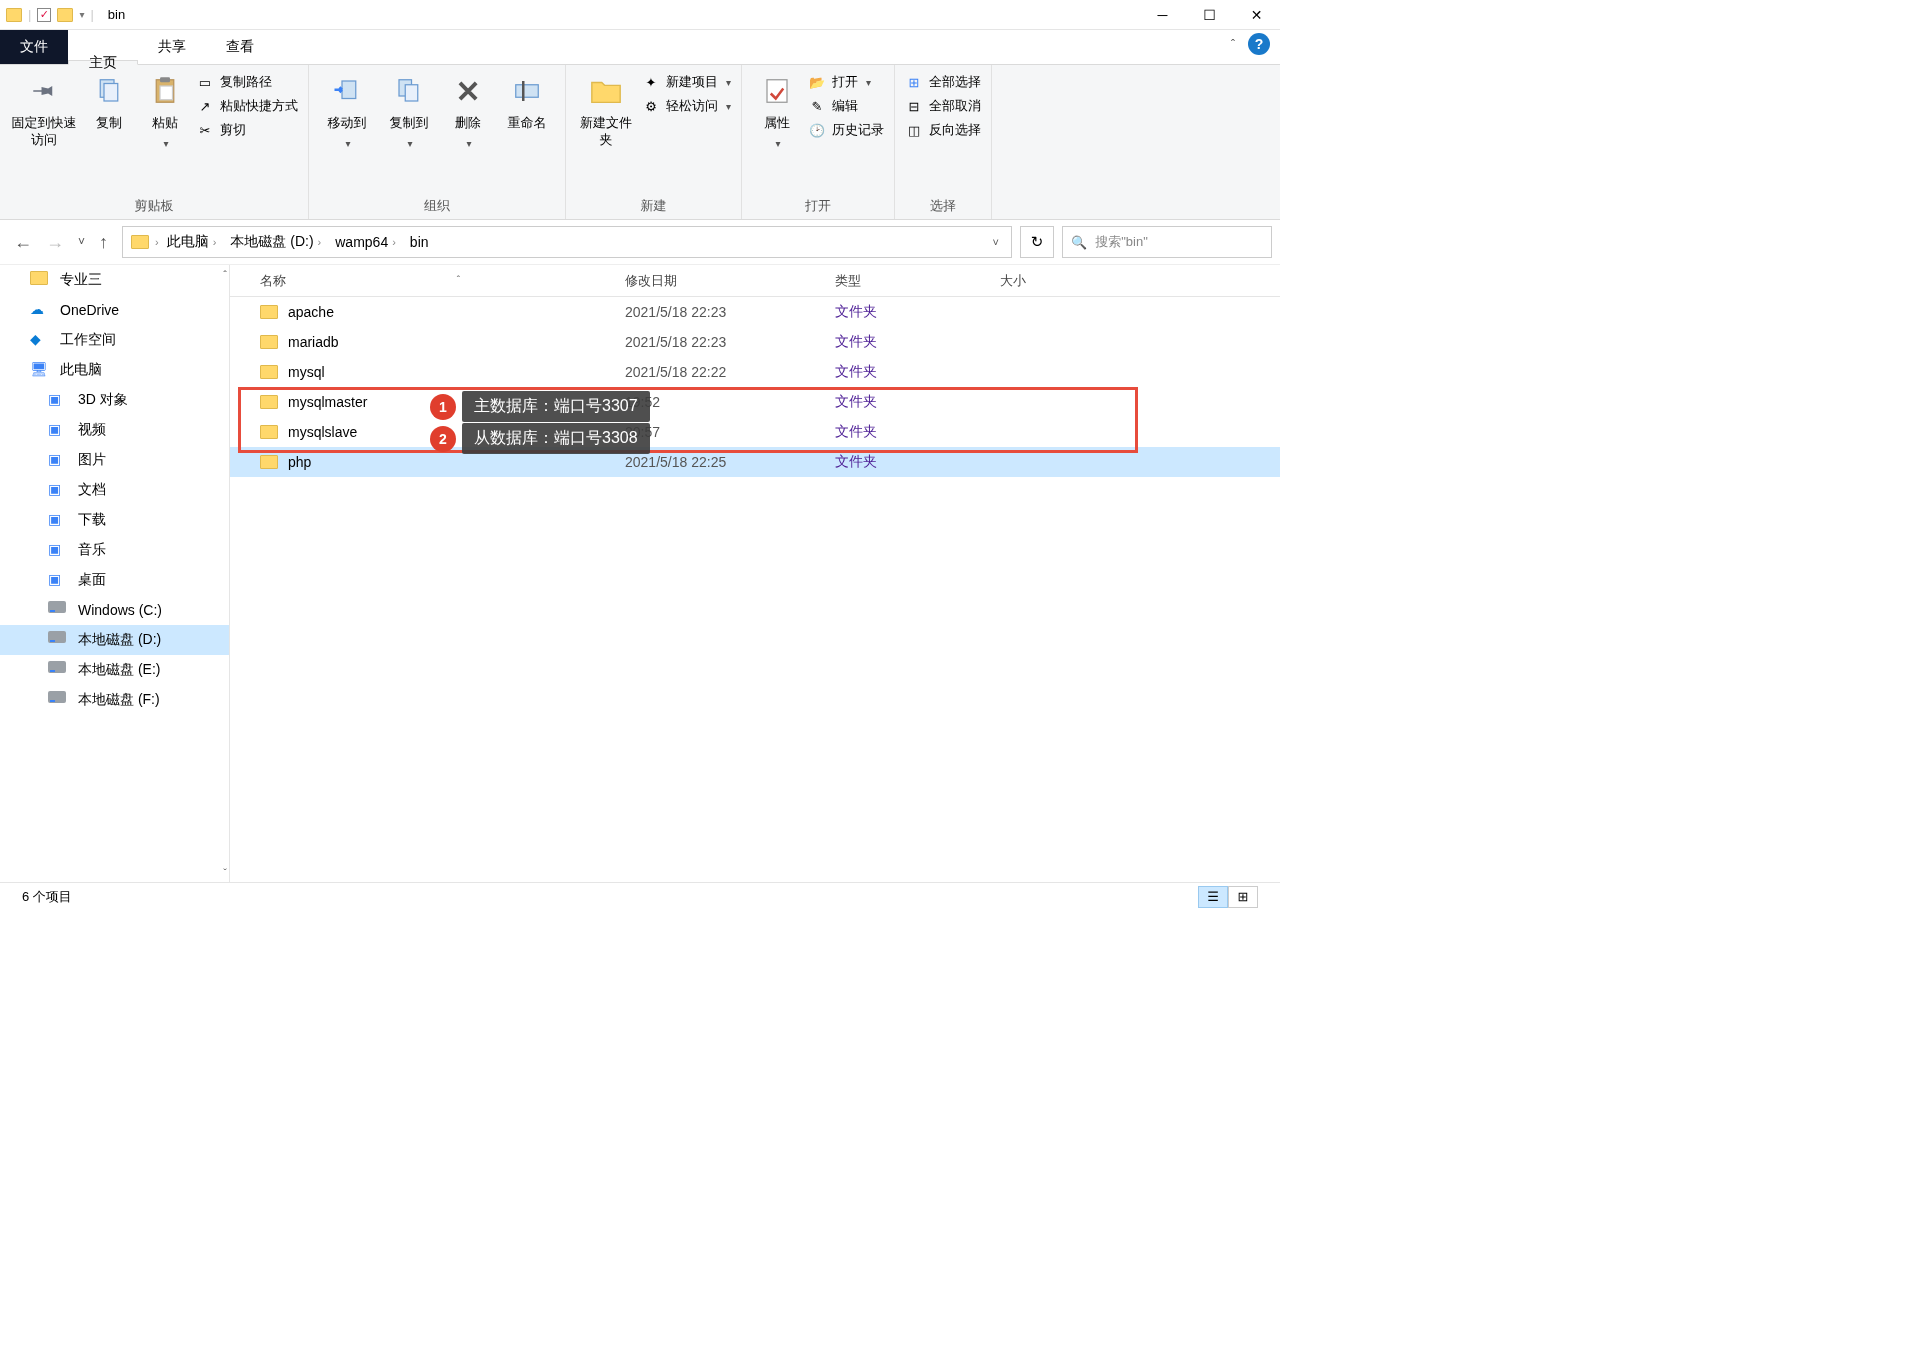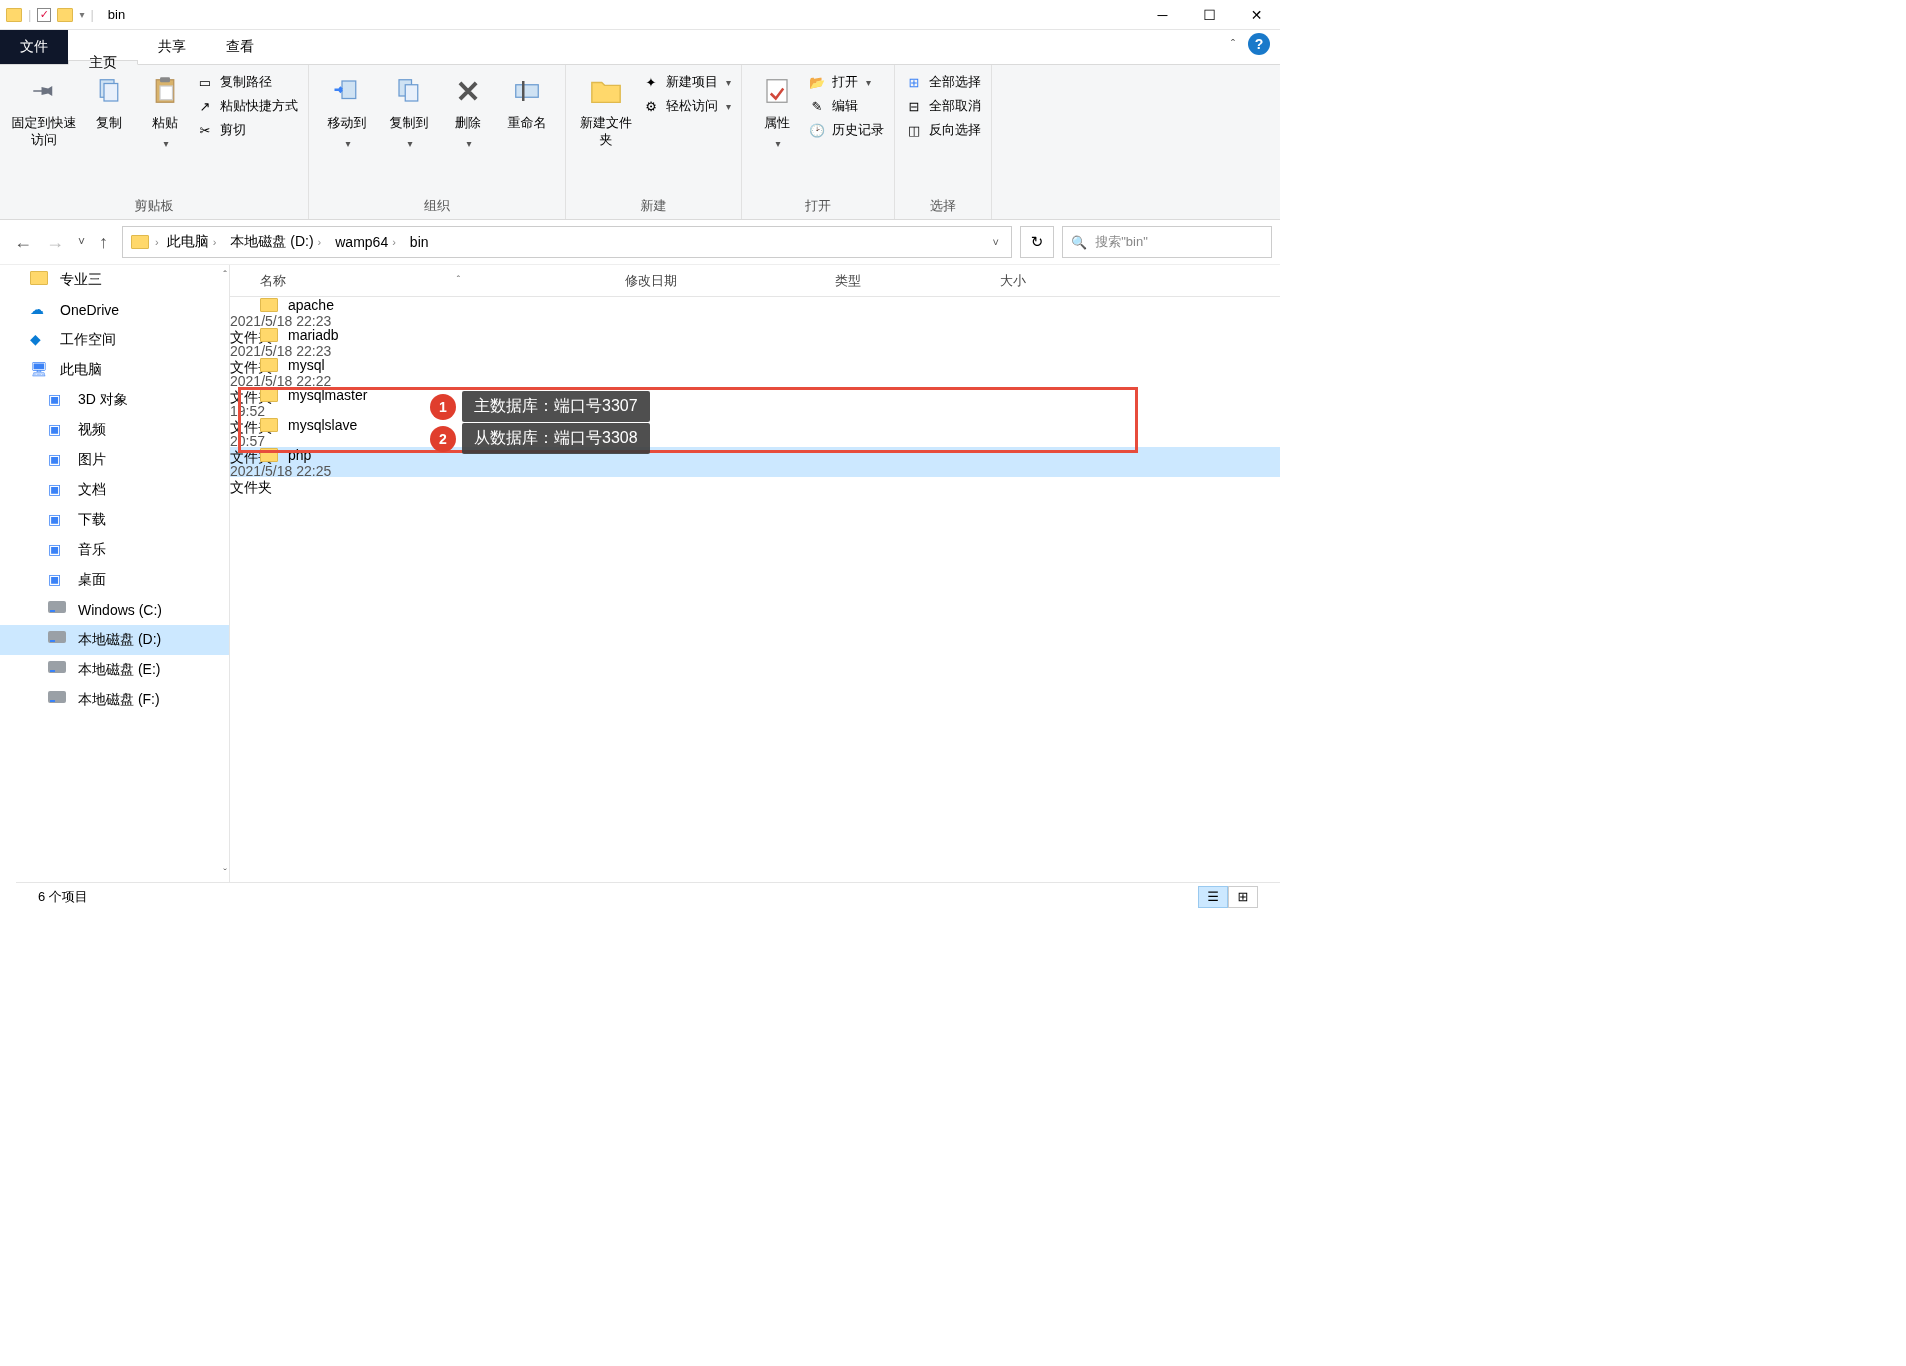--- a/index.html
+++ b/index.html
@@ -61,34 +61,34 @@
     .scroll-up { position: absolute; right: 2px; top: 4px; font-size: 11px; color: #555; }
     .scroll-dn { position: absolute; right: 2px; bottom: 4px; font-size: 11px; color: #555; }
 
     .files { flex: 1; position: relative; }
     .file-header { display: flex; border-bottom: 1px solid #e5e5e5; height: 32px; align-items: center; font-size: 13px; color: #444; }
     .col-name { width: 395px; padding-left: 30px; display: flex; align-items: center; gap: 6px; }
     .col-date { width: 210px; }
     .col-type { width: 165px; }
     .col-size { width: 120px; }
     .sort-ind { font-size: 10px; color: #666; }
-    .file-row { display: flex; height: 30px; align-items: flex-start; font-size: 14px; flex-direction: column; }
+    .file-row { display: flex; height: 30px; align-items: center; font-size: 14px; }
     .file-row.selected { background: #cce8ff; }
     .row-name { width: 395px; padding-left: 30px; display: flex; align-items: center; gap: 10px; }
     .row-date { width: 210px; color: #555; }
-    .row-type { width: 165px; color: #000000; }
+    .row-type { width: 165px; color: #4c1d95; }
 
     
     .annotation-box { position: absolute; border: 3px solid #e74c3c; }
     .annotation { position: absolute; display: flex; align-items: center; gap: 6px; }
     .anno-num { width: 26px; height: 26px; border-radius: 50%; background: #e03e2d; color: #fff; display: flex; align-items: center; justify-content: center; font-size: 14px; font-weight: bold; }
     .anno-text { background: rgba(60,60,60,0.9); color: #fff; padding: 5px 12px; font-size: 16px; border-radius: 2px; }
 
     
-    .statusbar { position: absolute; bottom: 0; left: 16px; right: 0; height: 28px; border-top: 1px solid #e5e5e5; display: flex; align-items: center; padding: 0 22px; font-size: 13px; background: #fff; }
+    .statusbar { position: absolute; bottom: 0; left: 0; right: 0; height: 28px; border-top: 1px solid #e5e5e5; display: flex; align-items: center; padding: 0 22px; font-size: 13px; background: #fff; }
     .view-btns { margin-left: auto; display: flex; gap: 0; }
     .view-btn { width: 30px; height: 22px; border: 1px solid #ccc; display: flex; align-items: center; justify-content: center; font-size: 13px; }
     .view-btn.active { background: #cce8ff; border-color: #99c9ef; }
 
     
     .pin-svg { transform: rotate(45deg); }
   </style>
 </head>
 <body>
 

